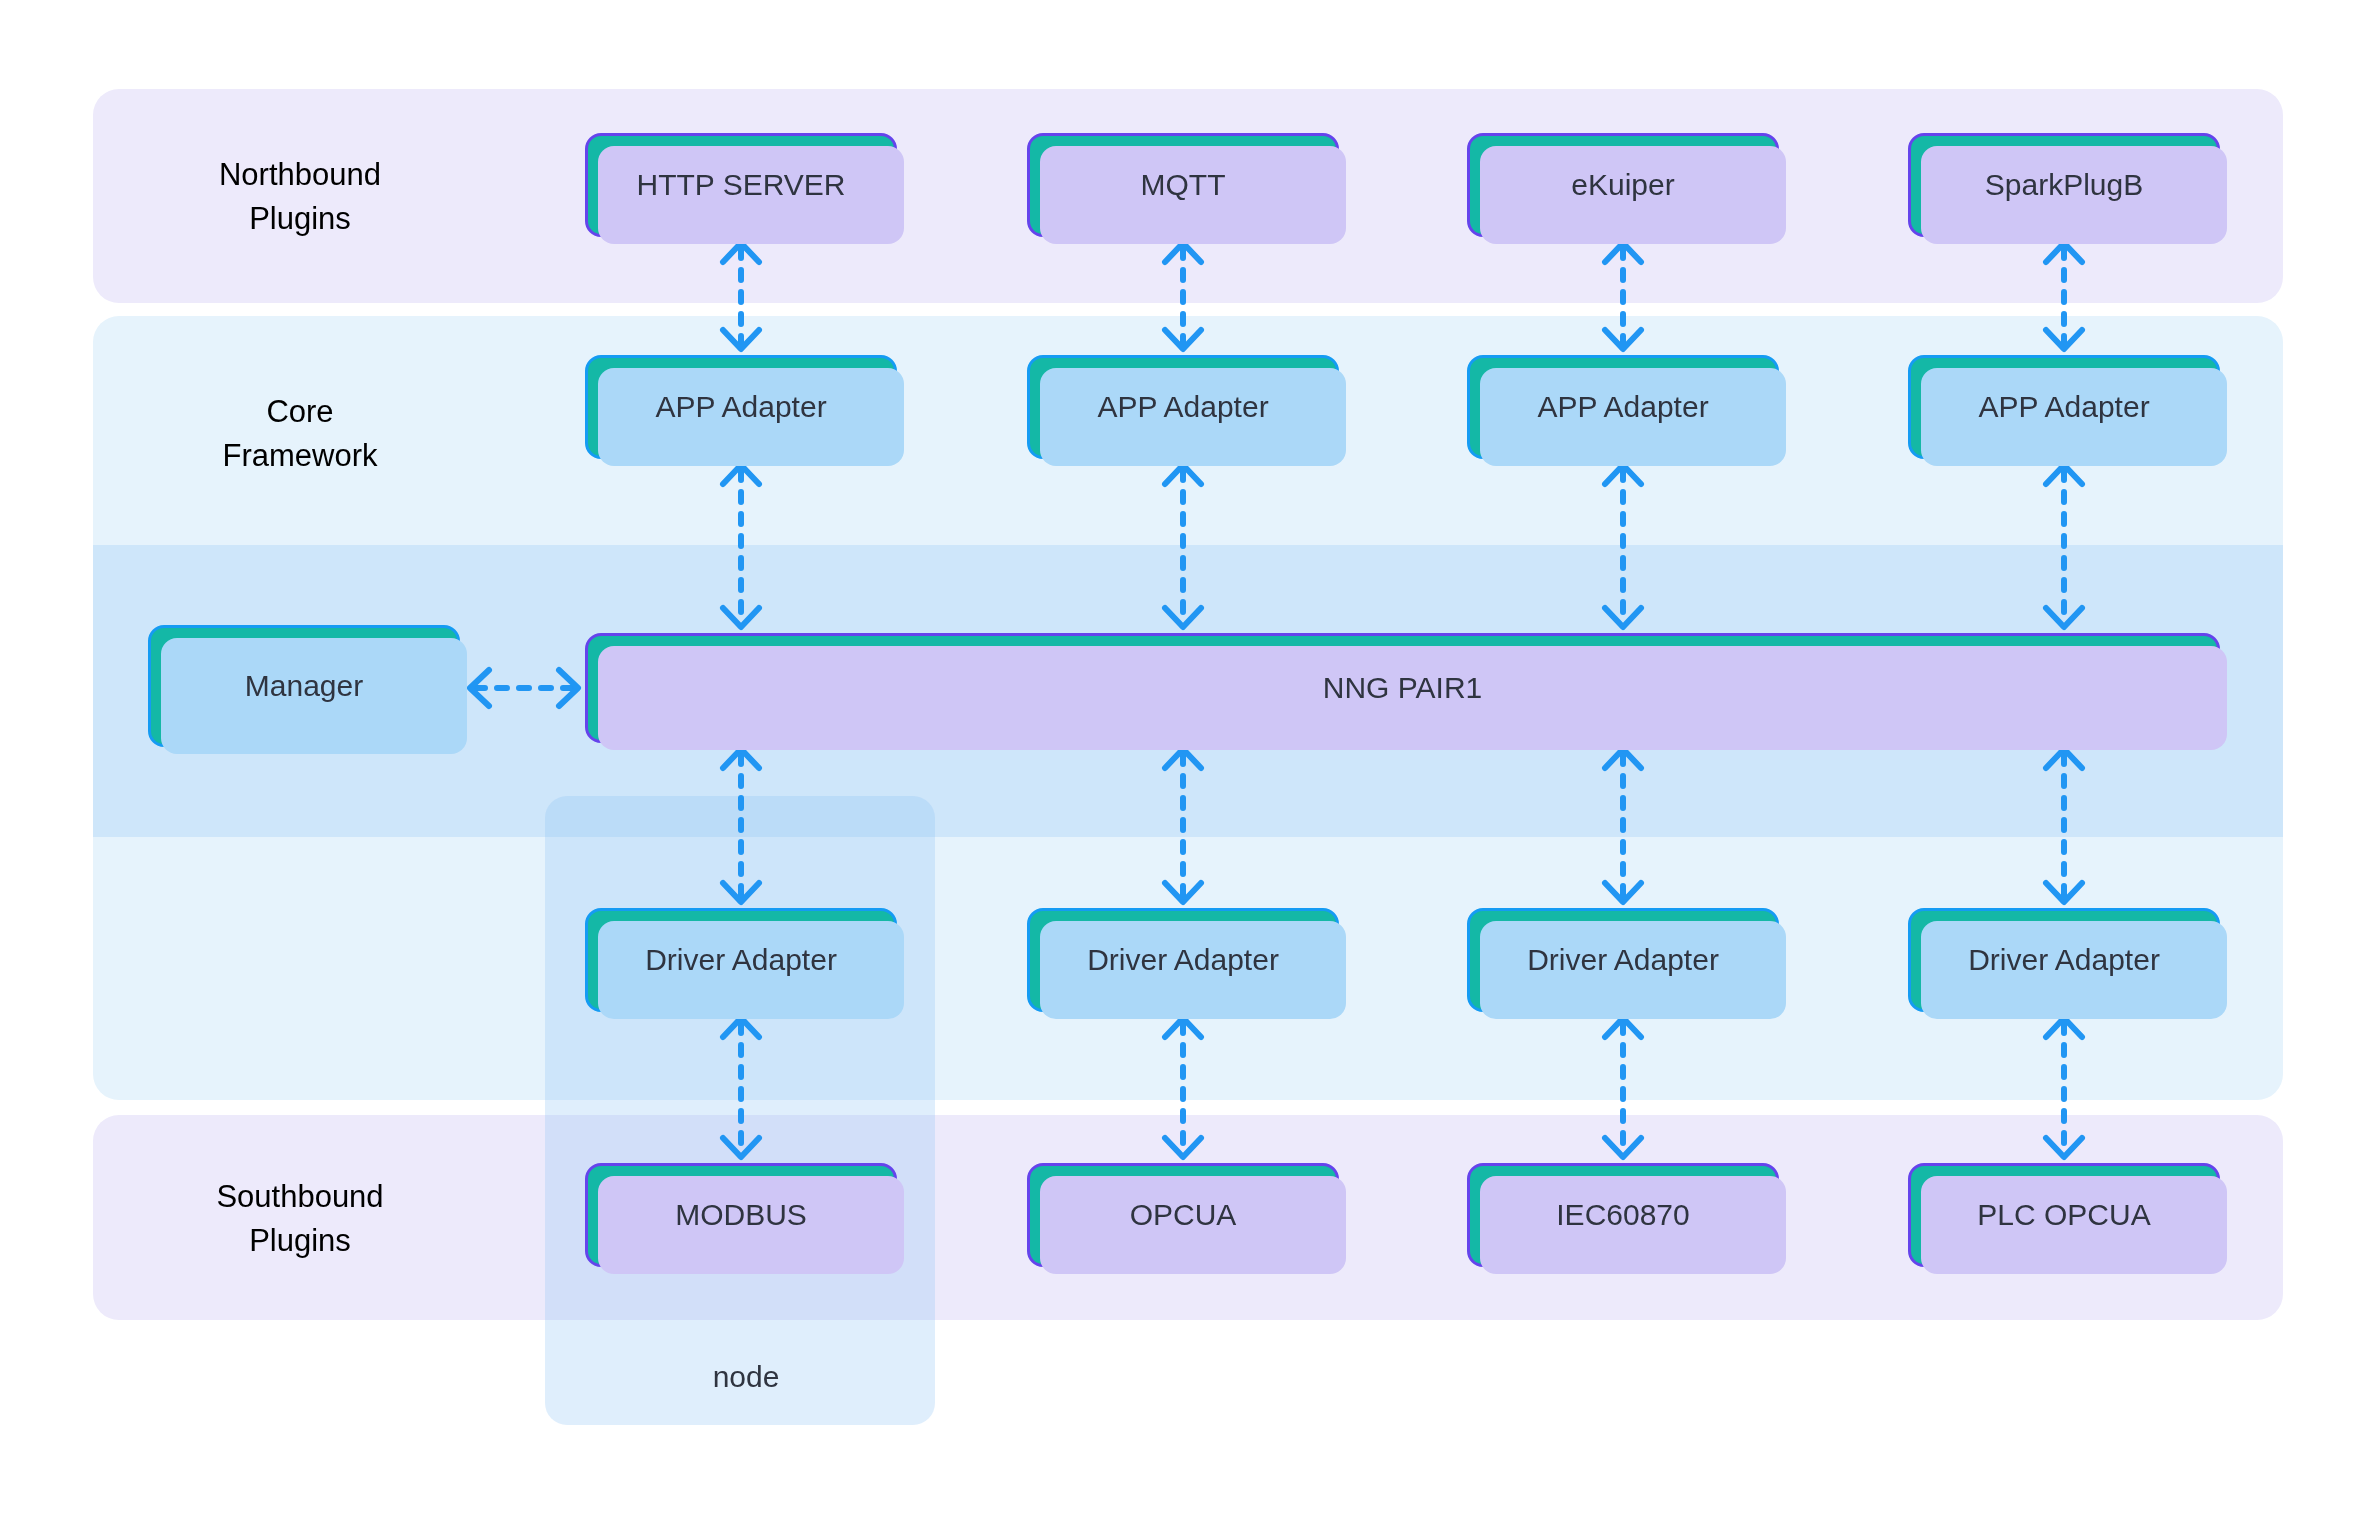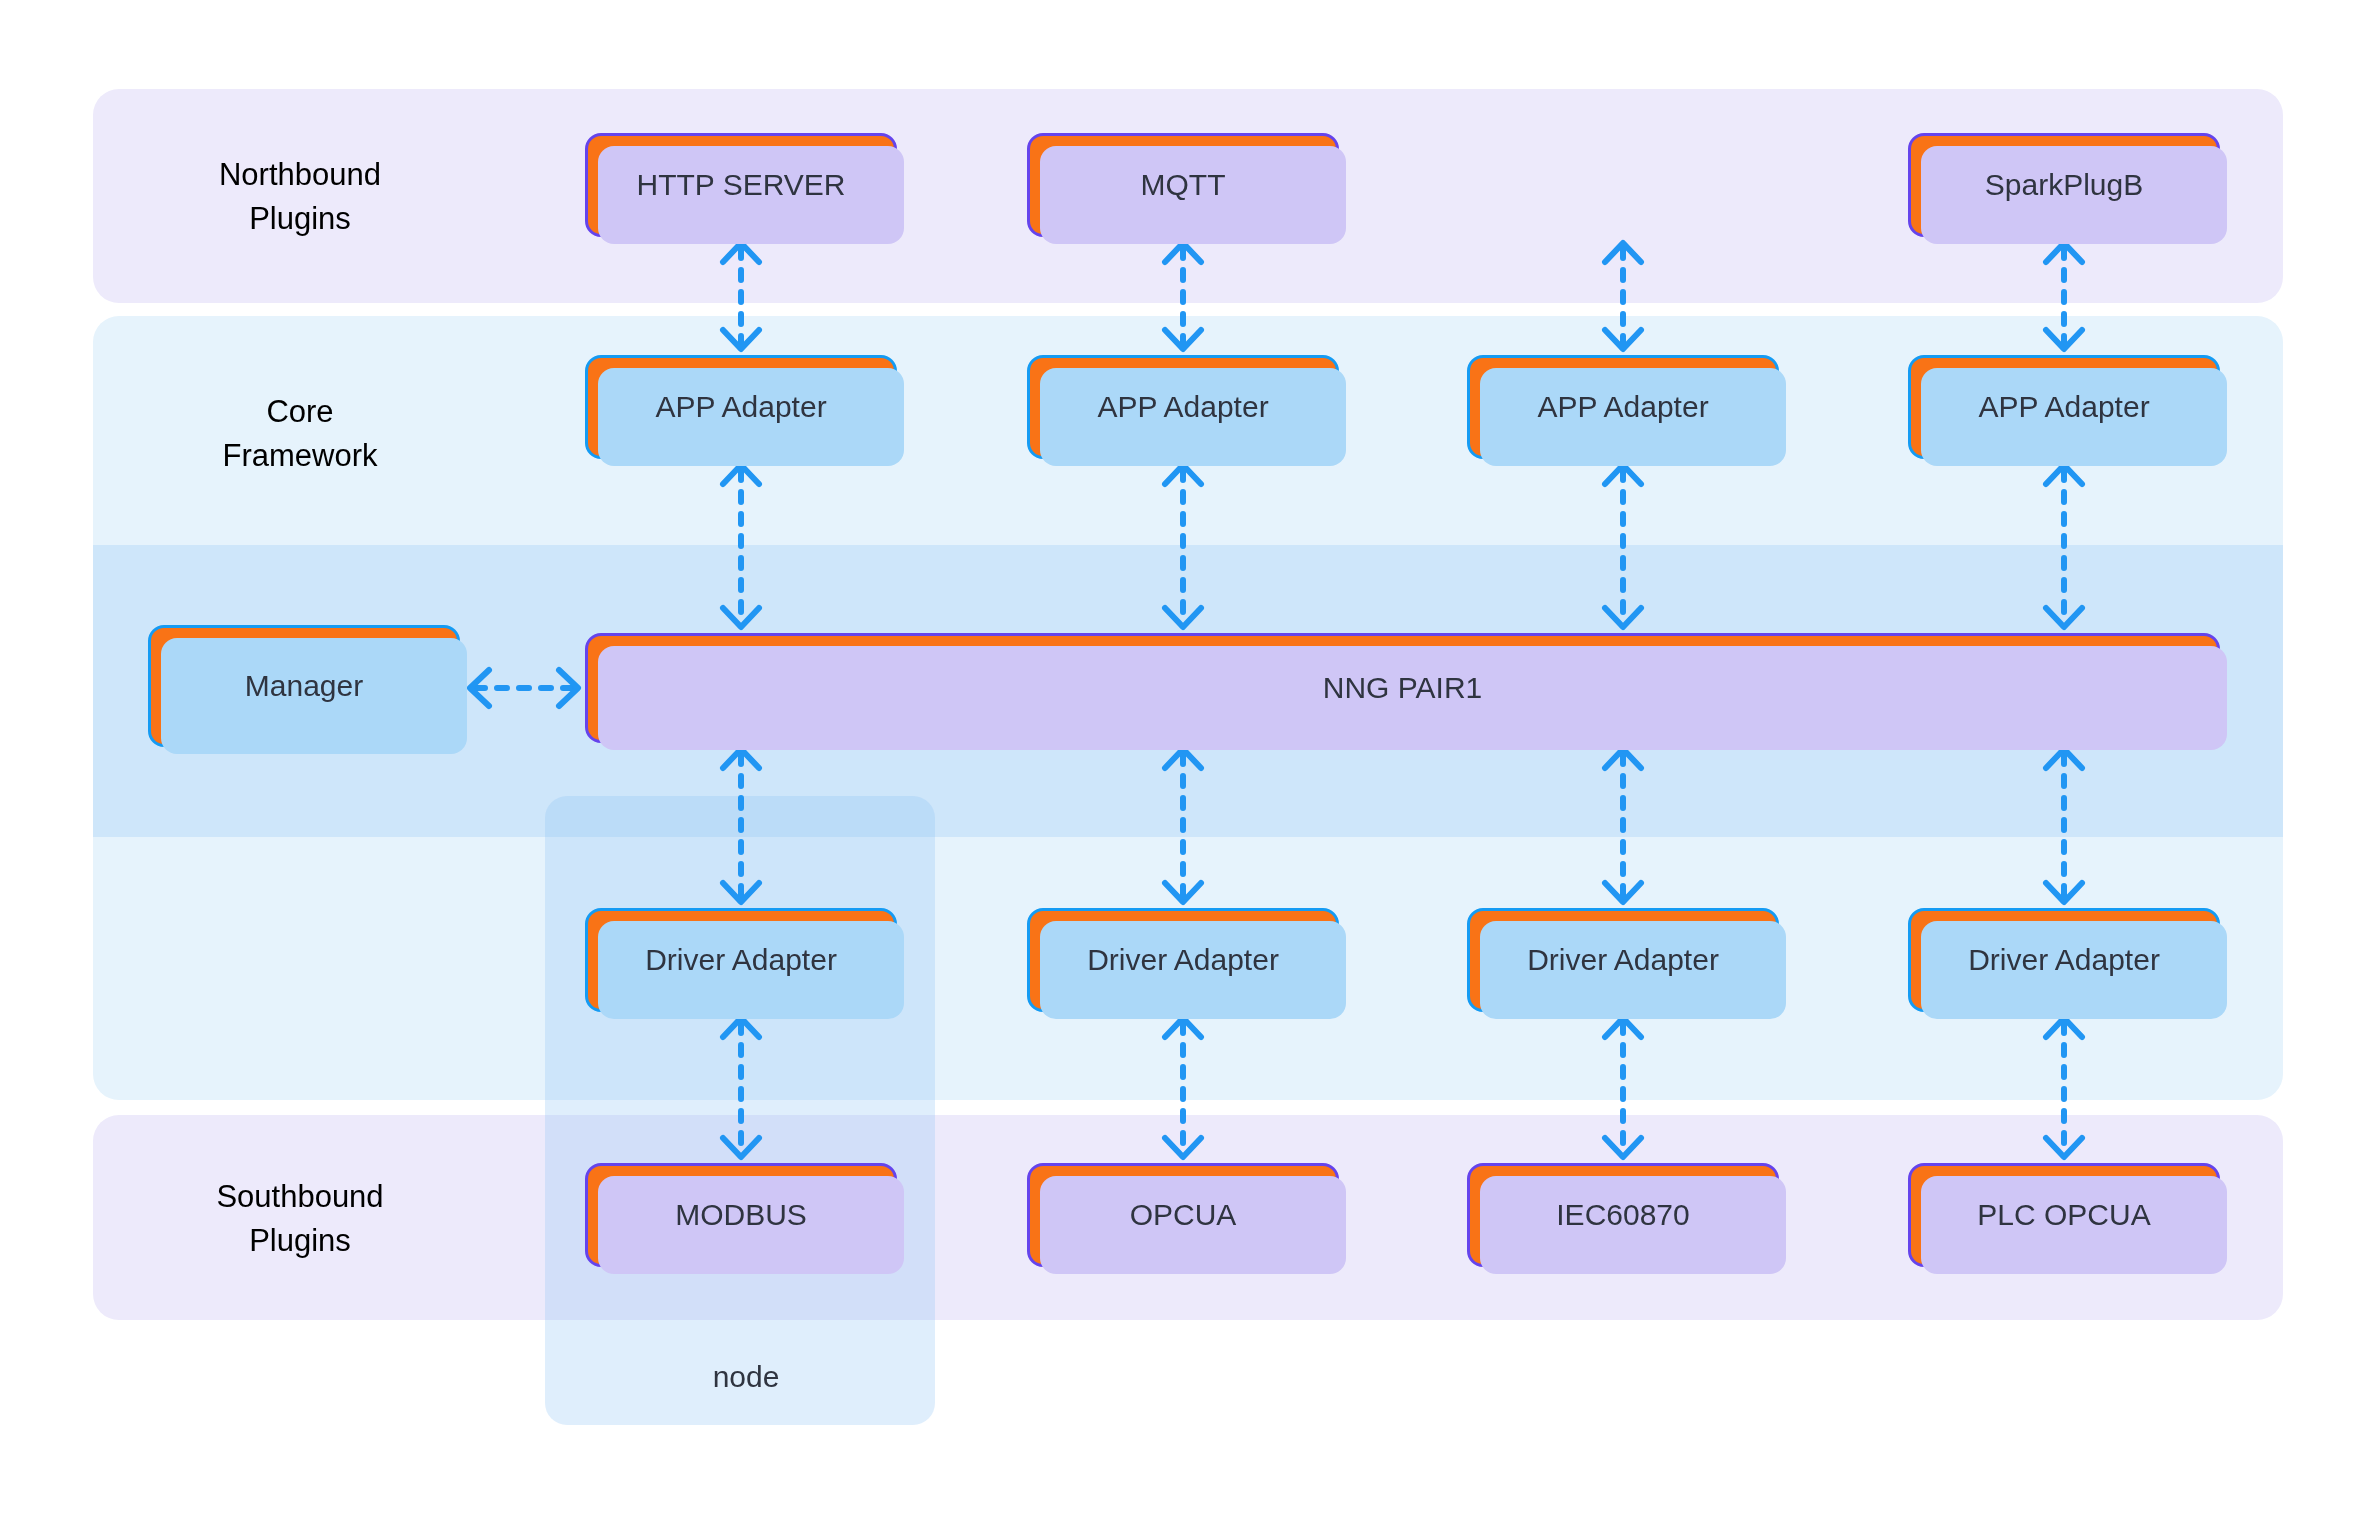--- a/index.html
+++ b/index.html
@@ -64,21 +64,21 @@
     color: #000000;
   }
   .row-label-north { left: 135px; top: 153px; }
   .row-label-core  { left: 135px; top: 390px; }
   .row-label-south { left: 135px; top: 1175px; }
 
   
   .box {
     position: absolute;
     box-sizing: border-box;
-    background: #f97316;
+    background: #14b8a6;
     border-radius: 16px;
     display: flex;
     align-items: center;
     justify-content: center;
     font-size: 30px;
     color: #2f3440;
     z-index: 5;
   }
   .box .shadow {
     position: absolute;
@@ -256,20 +256,24 @@
   </div>
 
   <div class="box purple c0 r-north">
     <span class="shadow"></span>
     <span class="lbl">HTTP SERVER</span>
   </div>
   <div class="box purple c1 r-north">
     <span class="shadow"></span>
     <span class="lbl">MQTT</span>
   </div>
+  <div class="box purple c2 r-north">
+    <span class="shadow"></span>
+    <span class="lbl">eKuiper</span>
+  </div>
   <div class="box purple c3 r-north">
     <span class="shadow"></span>
     <span class="lbl">SparkPlugB</span>
   </div>
 
   <div class="box blue c0 r-app">
     <span class="shadow"></span>
     <span class="lbl">APP Adapter</span>
   </div>
   <div class="box blue c1 r-app">

